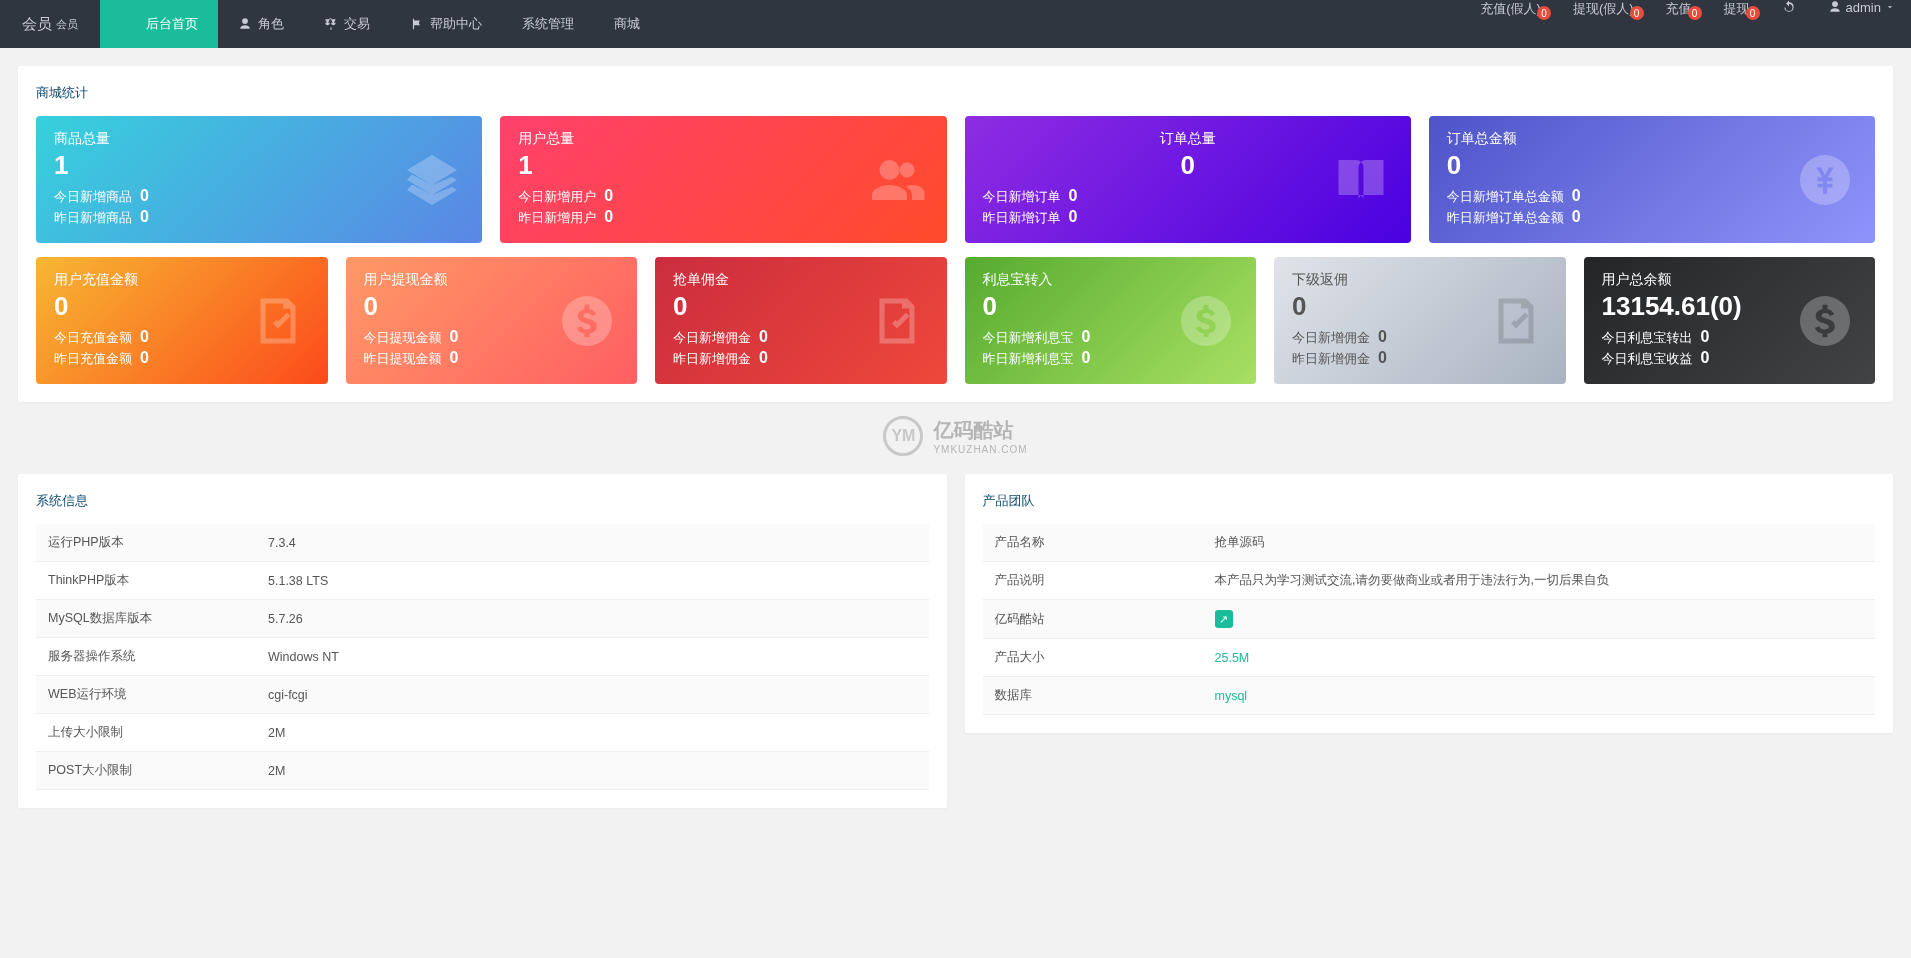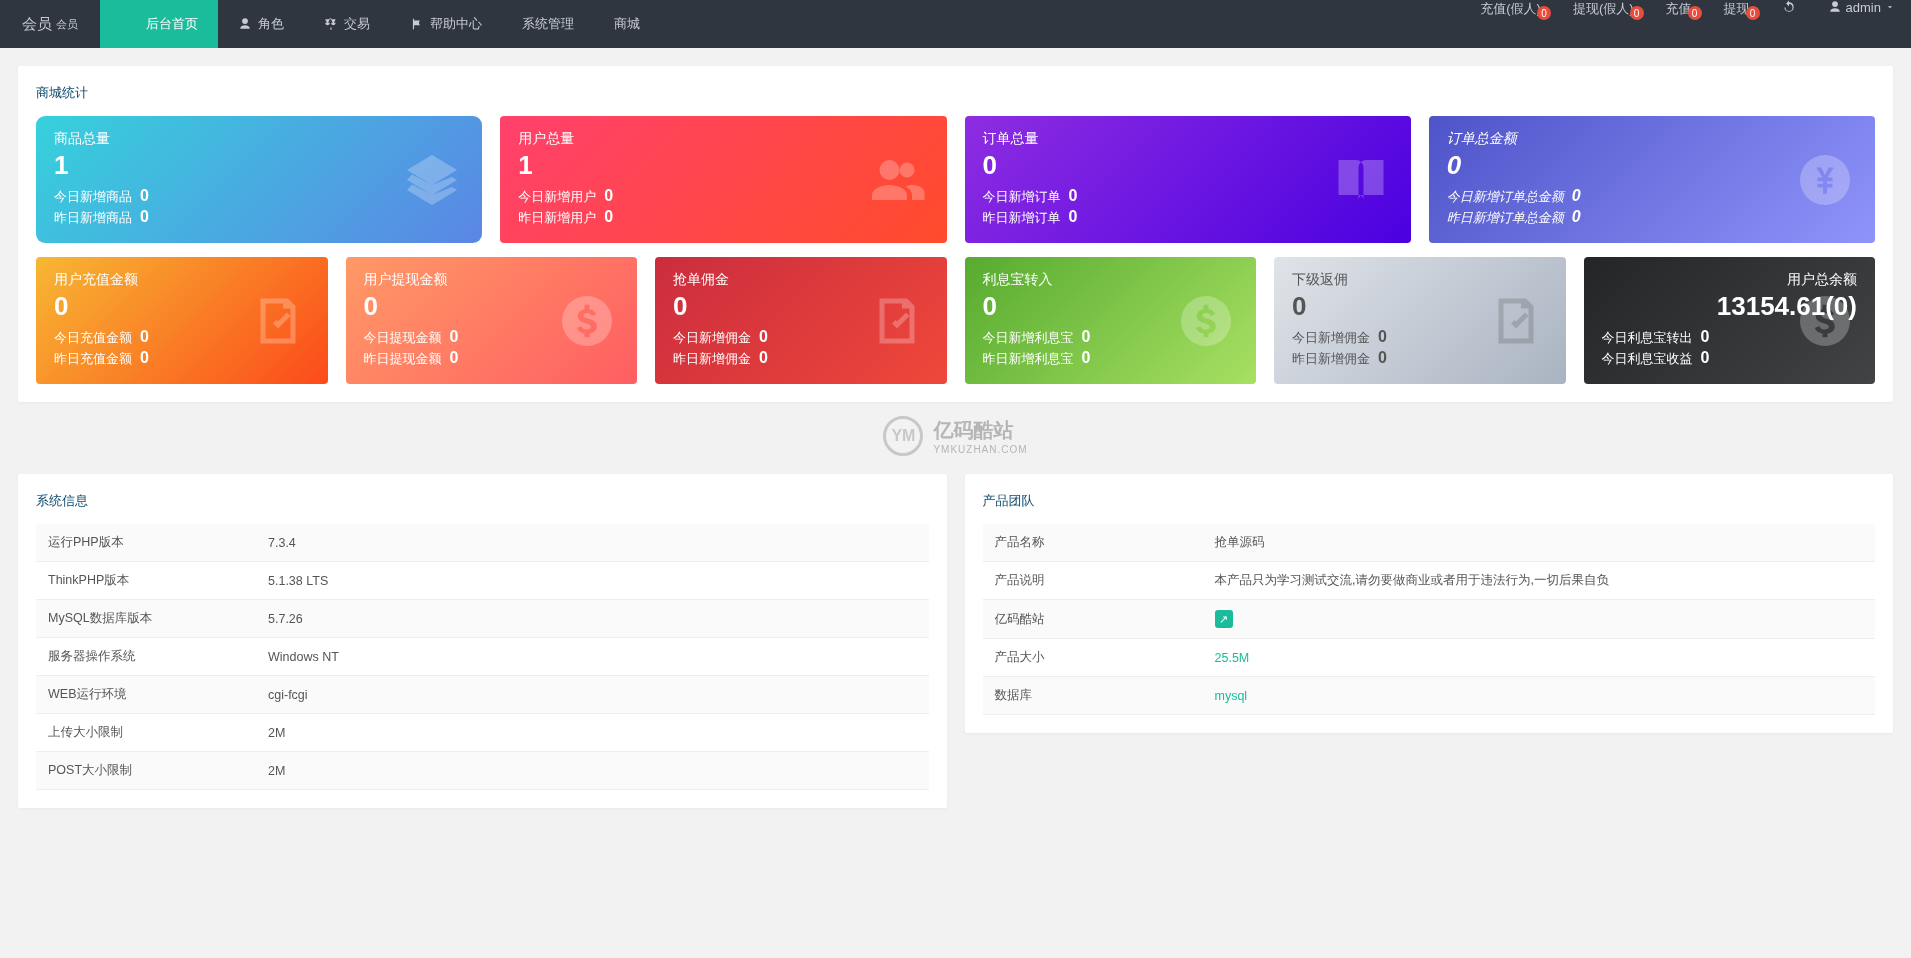--- a/index.html
+++ b/index.html
@@ -27,30 +27,30 @@
 .row { display:flex; gap:18px; }
 .row + .row { margin-top:14px; }
 .card { position:relative; color:#fff; border-radius:4px; padding:14px 18px 16px; overflow:hidden; }
 .card .title { font-size:14px; font-weight:500; }
 .card .big { font-size:26px; font-weight:600; margin:2px 0 6px; }
 .card .line { font-size:13px; display:flex; align-items:baseline; gap:8px; margin-top:2px; }
 .card .line .val { font-size:16px; font-weight:600; }
 .card-icon { position:absolute; right:20px; top:50%; transform:translateY(-50%); width:60px; height:60px; opacity:.25; }
 .row > .card { flex:1; }
 
-.g-cyan   { background:linear-gradient(135deg,#36d1dc,#5b86e5);border-radius:9px; }
+.g-cyan   { background:linear-gradient(135deg,#36d1dc,#5b86e5); }
 .g-pink   { background:linear-gradient(135deg,#ff416c,#ff4b2b); }
-.g-purple { background:linear-gradient(135deg,#8e2de2,#4a00e0); }
-.g-blue   { background:linear-gradient(135deg,#4e54c8,#8f94fb);font-style:italic; }
+.g-purple { background:linear-gradient(135deg,#8e2de2,#4a00e0);text-align:center; }
+.g-blue   { background:linear-gradient(135deg,#4e54c8,#8f94fb); }
 .g-yellow { background:linear-gradient(135deg,#f7b733,#fc4a1a); }
 .g-orange { background:linear-gradient(135deg,#ff9966,#ff5e62); }
 .g-red    { background:linear-gradient(135deg,#cb2d3e,#ef473a); }
 .g-green  { background:linear-gradient(135deg,#56ab2f,#a8e063); }
 .g-grey2  { background:linear-gradient(135deg,#e0e4e9,#a9b3c1); color:#555; }
-.g-dark   { background:linear-gradient(135deg,#232526,#414345);text-align:right; }
+.g-dark   { background:linear-gradient(135deg,#232526,#414345); }
 
 
 .watermark { text-align:center; color:#b5b5b5; margin:14px 0 18px; display:flex; align-items:center; justify-content:center; gap:10px; }
 .wm-logo { width:40px; height:40px; border:3px solid #c8c8c8; border-radius:50%; display:flex; align-items:center; justify-content:center; font-weight:700; font-size:16px; color:#c8c8c8; }
 .wm-txt { text-align:left; }
 .wm-txt .cn { font-size:20px; font-weight:600; }
 .wm-txt .en { font-size:10px; letter-spacing:1px; }
 
 
 .lower { display:flex; gap:18px; align-items:flex-start; }

